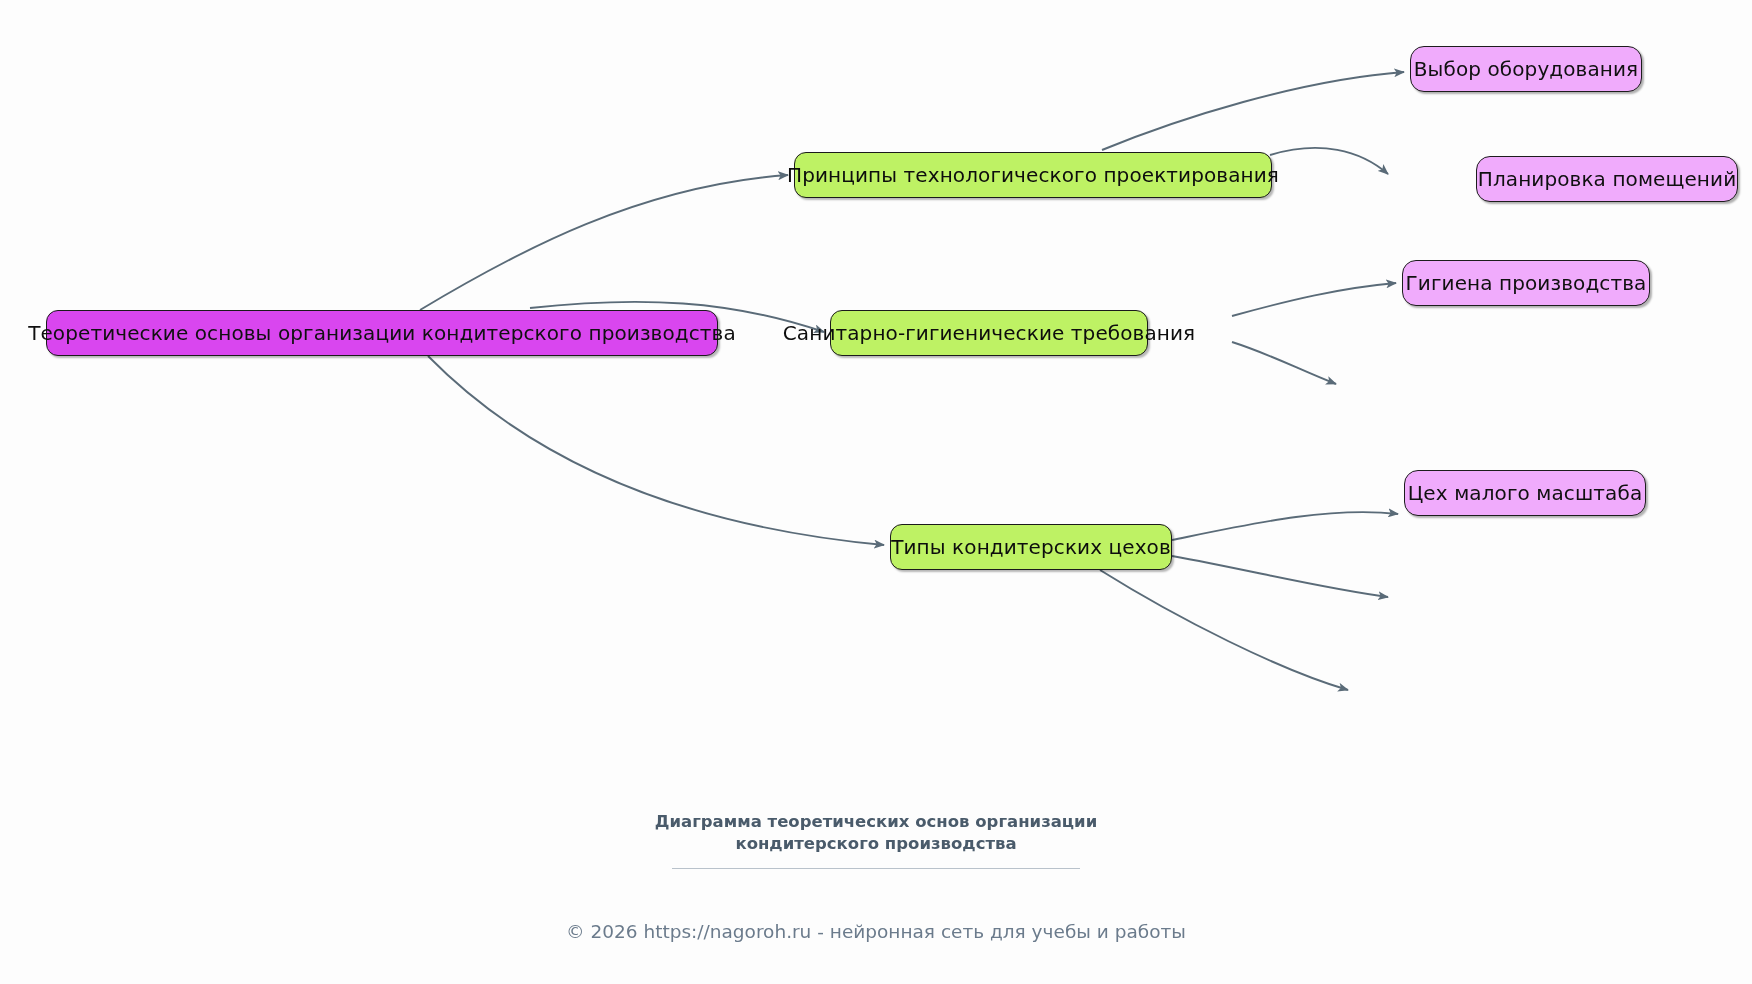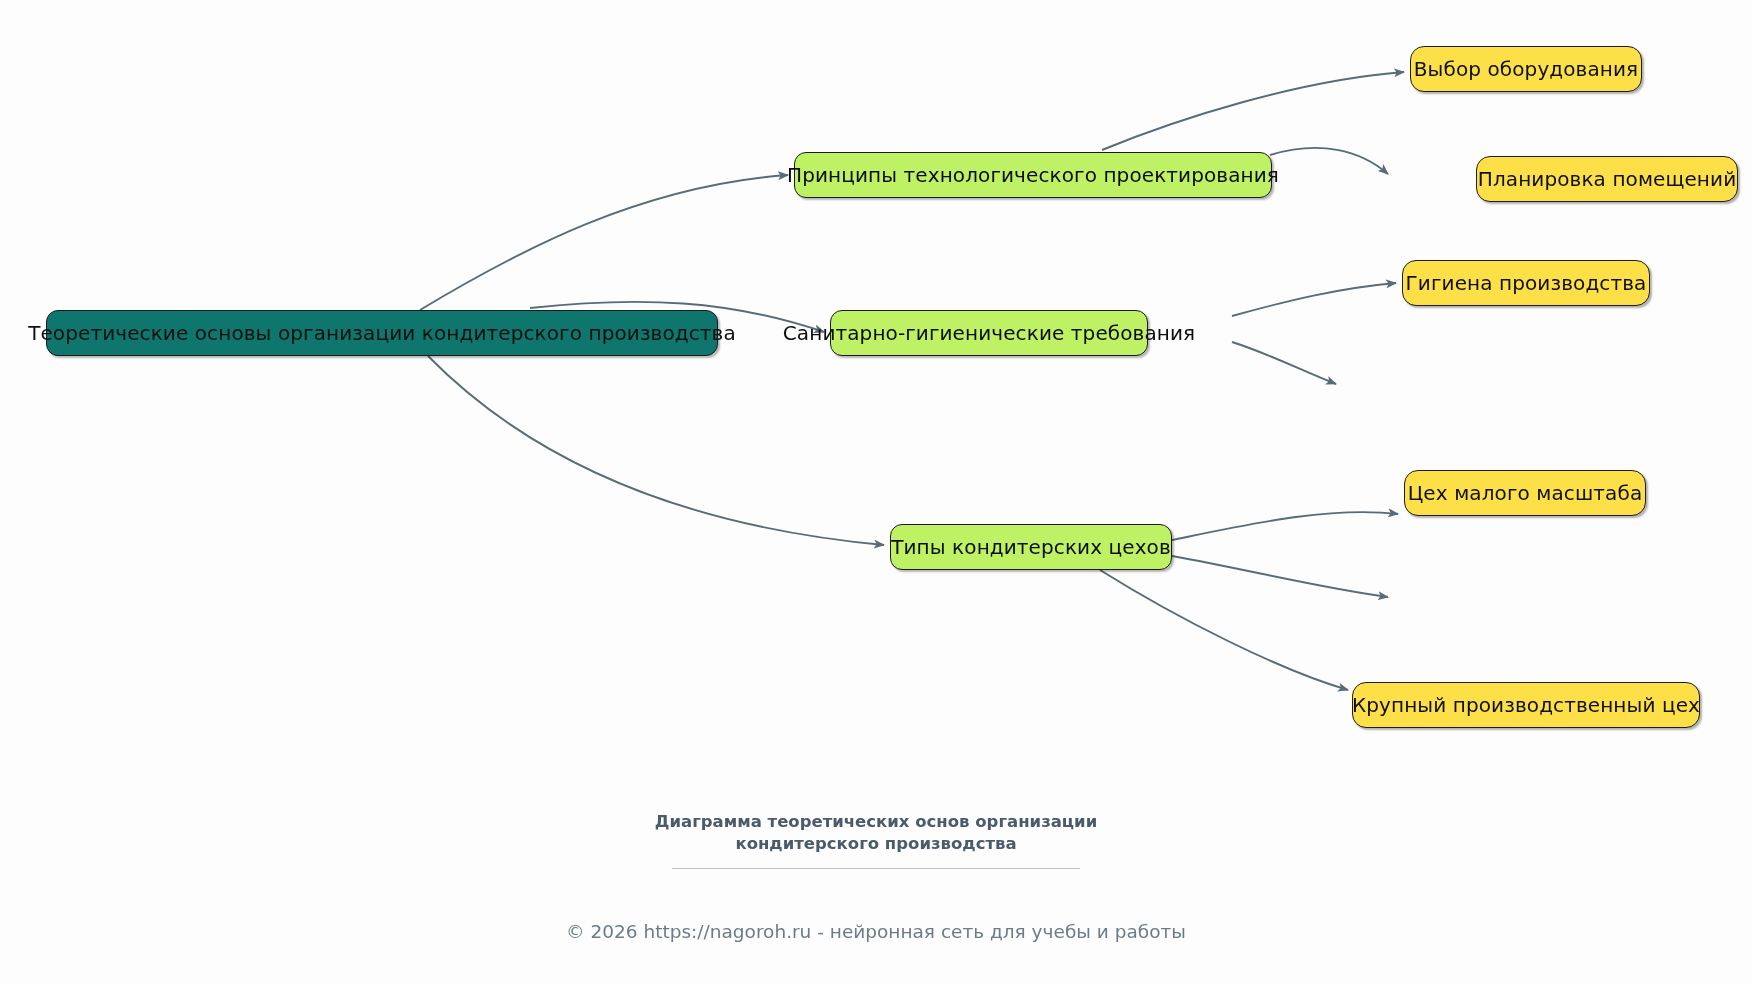--- a/index.html
+++ b/index.html
@@ -34,33 +34,33 @@
     display: flex;
     align-items: center;
     justify-content: center;
     border-radius: 12px;
     white-space: nowrap;
     font-size: 20px;
     letter-spacing: 0.1px;
     line-height: 1;
   }
   .node-root {
-    background: #0f766e;
+    background: #d946ef;
     border: 1.4px solid #1b1b1b;
     color: #101010;
     box-shadow: 2px 2px 2px rgba(0,0,0,0.28);
   }
   .node-branch {
     background: #bef264;
     border: 1.4px solid #1b1b1b;
     color: #0d0d0d;
     box-shadow: 2px 2px 2px rgba(0,0,0,0.28);
   }
   .node-leaf {
-    background: #fde047;
+    background: #f0abfc;
     border: 1.4px solid #1d1d1d;
     color: #101010;
     border-radius: 14px;
     box-shadow: 2px 2px 2px rgba(0,0,0,0.30);
   }
   .caption {
     position: absolute;
     left: 0;
     width: 1752px;
     text-align: center;
@@ -130,23 +130,20 @@
   <div class="node node-leaf" style="left:1402px; top:260px; width:248px; height:46px;">
     <span>Гигиена производства</span>
   </div>
 
   <div class="node node-branch" style="left:890px; top:524px; width:282px; height:46px;">
     <span>Типы кондитерских цехов</span>
   </div>
   <div class="node node-leaf" style="left:1404px; top:470px; width:242px; height:46px;">
     <span>Цех малого масштаба</span>
   </div>
-  <div class="node node-leaf" style="left:1352px; top:682px; width:348px; height:46px;">
-    <span>Крупный производственный цех</span>
-  </div>
 
   <div class="caption" style="top:811px;">Диаграмма теоретических основ организации</div>
   <div class="caption" style="top:833px;">кондитерского производства</div>
   <div class="caption-rule" style="left:672px; top:868px; width:408px;"></div>
 
   <div class="copyright" style="top:921px;">© 2026 https://nagoroh.ru - нейронная сеть для учебы и работы</div>
 
 </div>
 
 </body></html>

